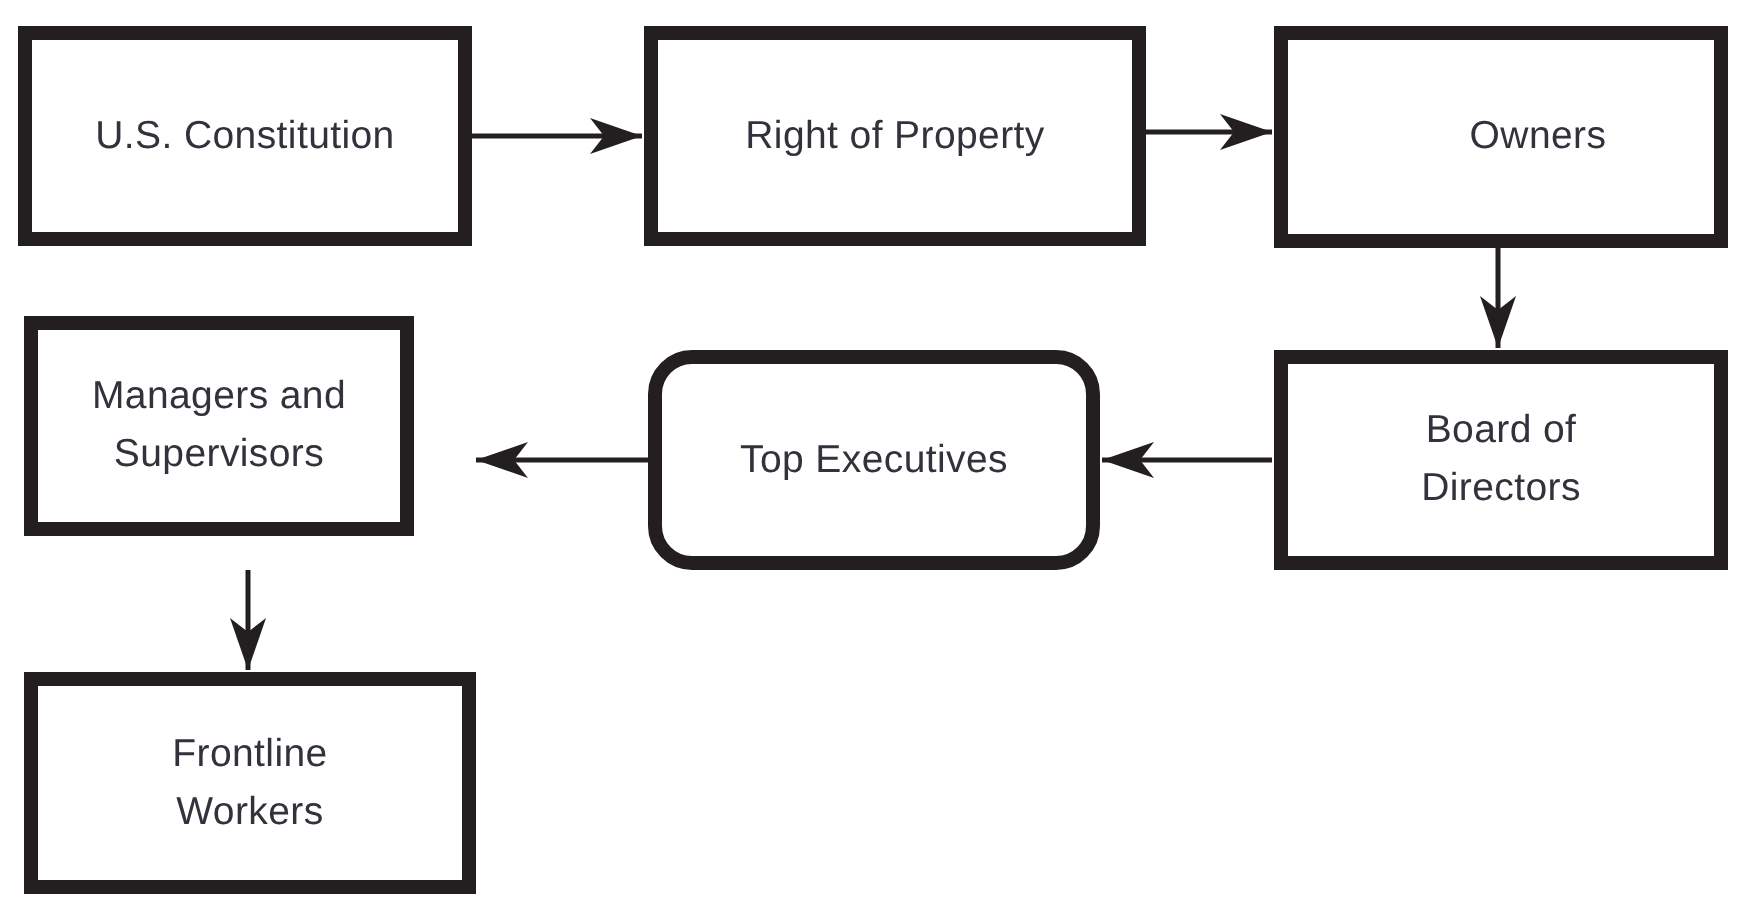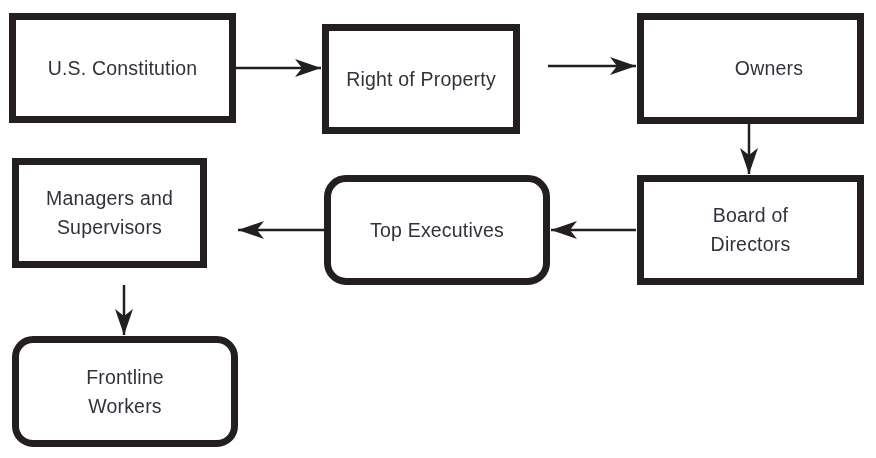--- a/index.html
+++ b/index.html
@@ -27,28 +27,28 @@
   }
   .node .label {
     color: #32323c;
     font-size: 19.5px;
     line-height: 29px;
     letter-spacing: 0.2px;
     white-space: pre-line;
   }
   
   #node-us-constitution   { left: 9px;   top: 13px;  width: 227px; height: 110px; }
-  #node-right-of-property { left: 322px; top: 24px;  width: 198px; height: 110px; }
+  #node-right-of-property { left: 322px; top: 13px;  width: 251px; height: 110px; }
   #node-owners            { left: 637px; top: 13px;  width: 227px; height: 111px; padding-left: 37px; }
   
   #node-board-of-directors    { left: 637px; top: 175px; width: 227px; height: 110px; }
   #node-top-executives        { left: 324px; top: 175px; width: 226px; height: 110px; border-radius: 22px; }
   #node-managers-supervisors  { left: 12px;  top: 158px; width: 195px; height: 110px; }
   
-  #node-frontline-workers { left: 12px;  top: 336px; width: 226px; height: 111px; border-radius: 21px; }
+  #node-frontline-workers { left: 12px;  top: 336px; width: 226px; height: 111px; }
 
   .arrows {
     position: absolute;
     left: 0; top: 0;
     width: 876px;
     height: 458px;
     pointer-events: none;
   }
 </style>
 </head>

